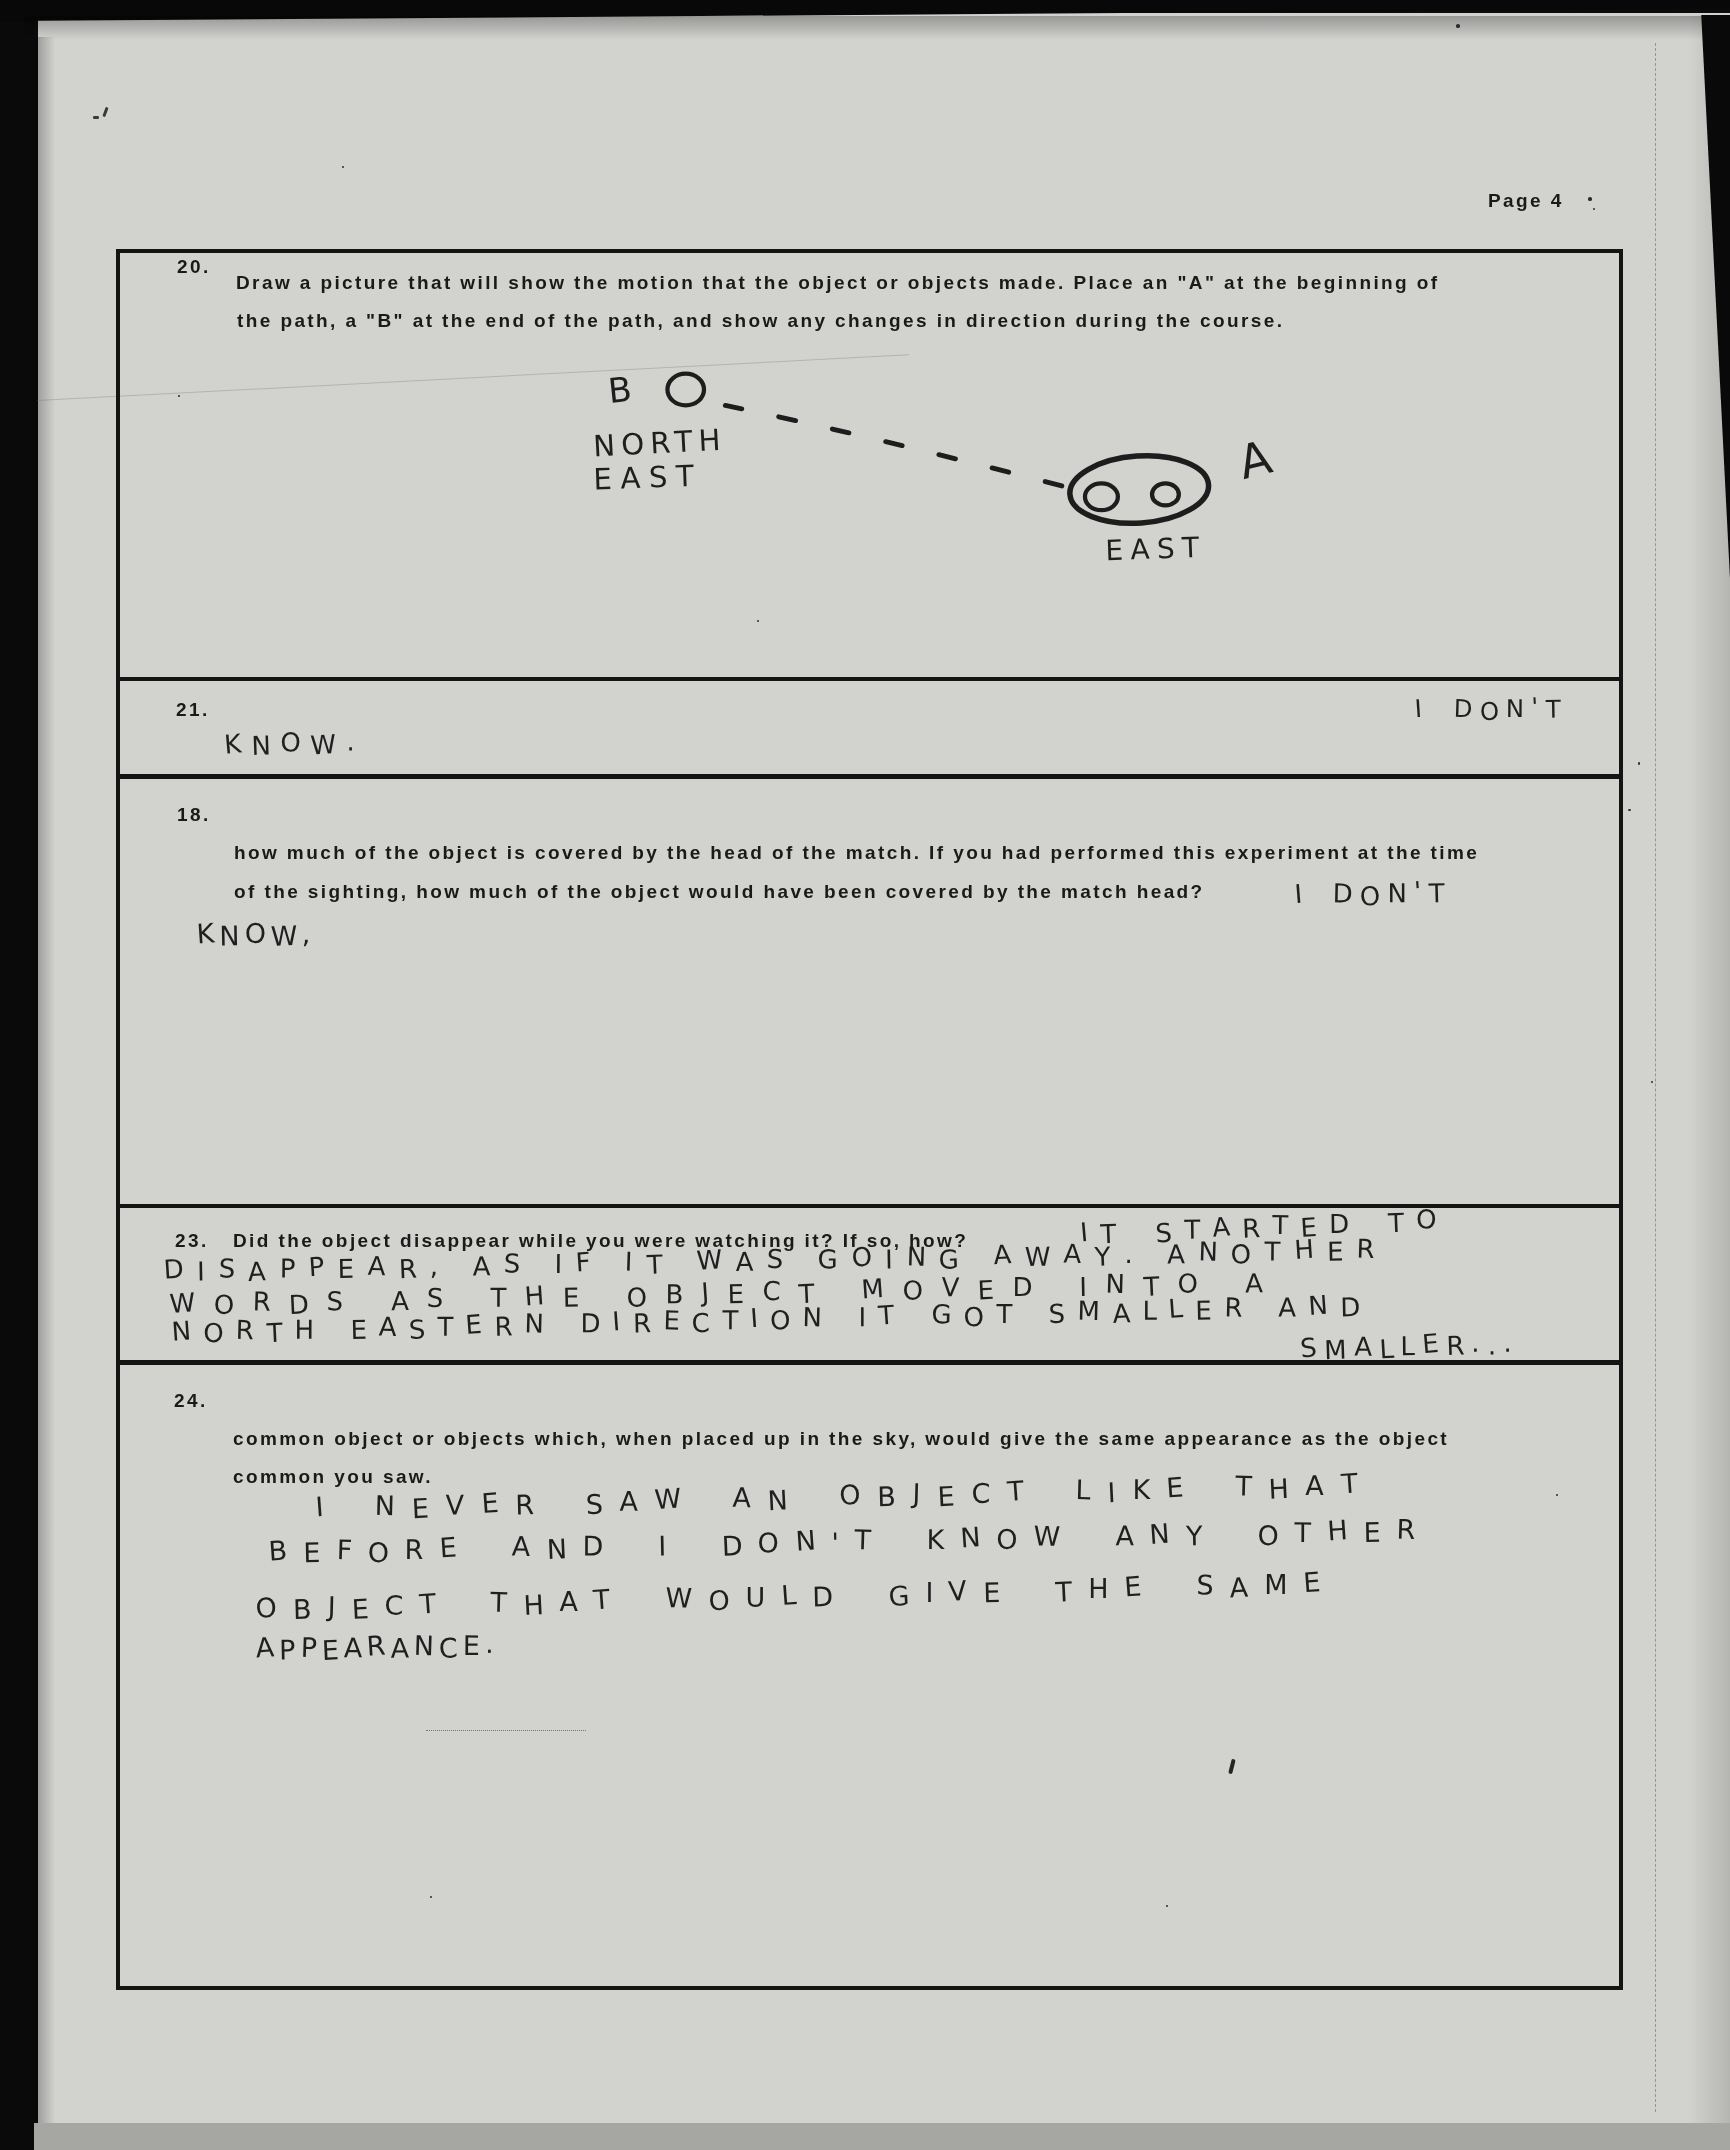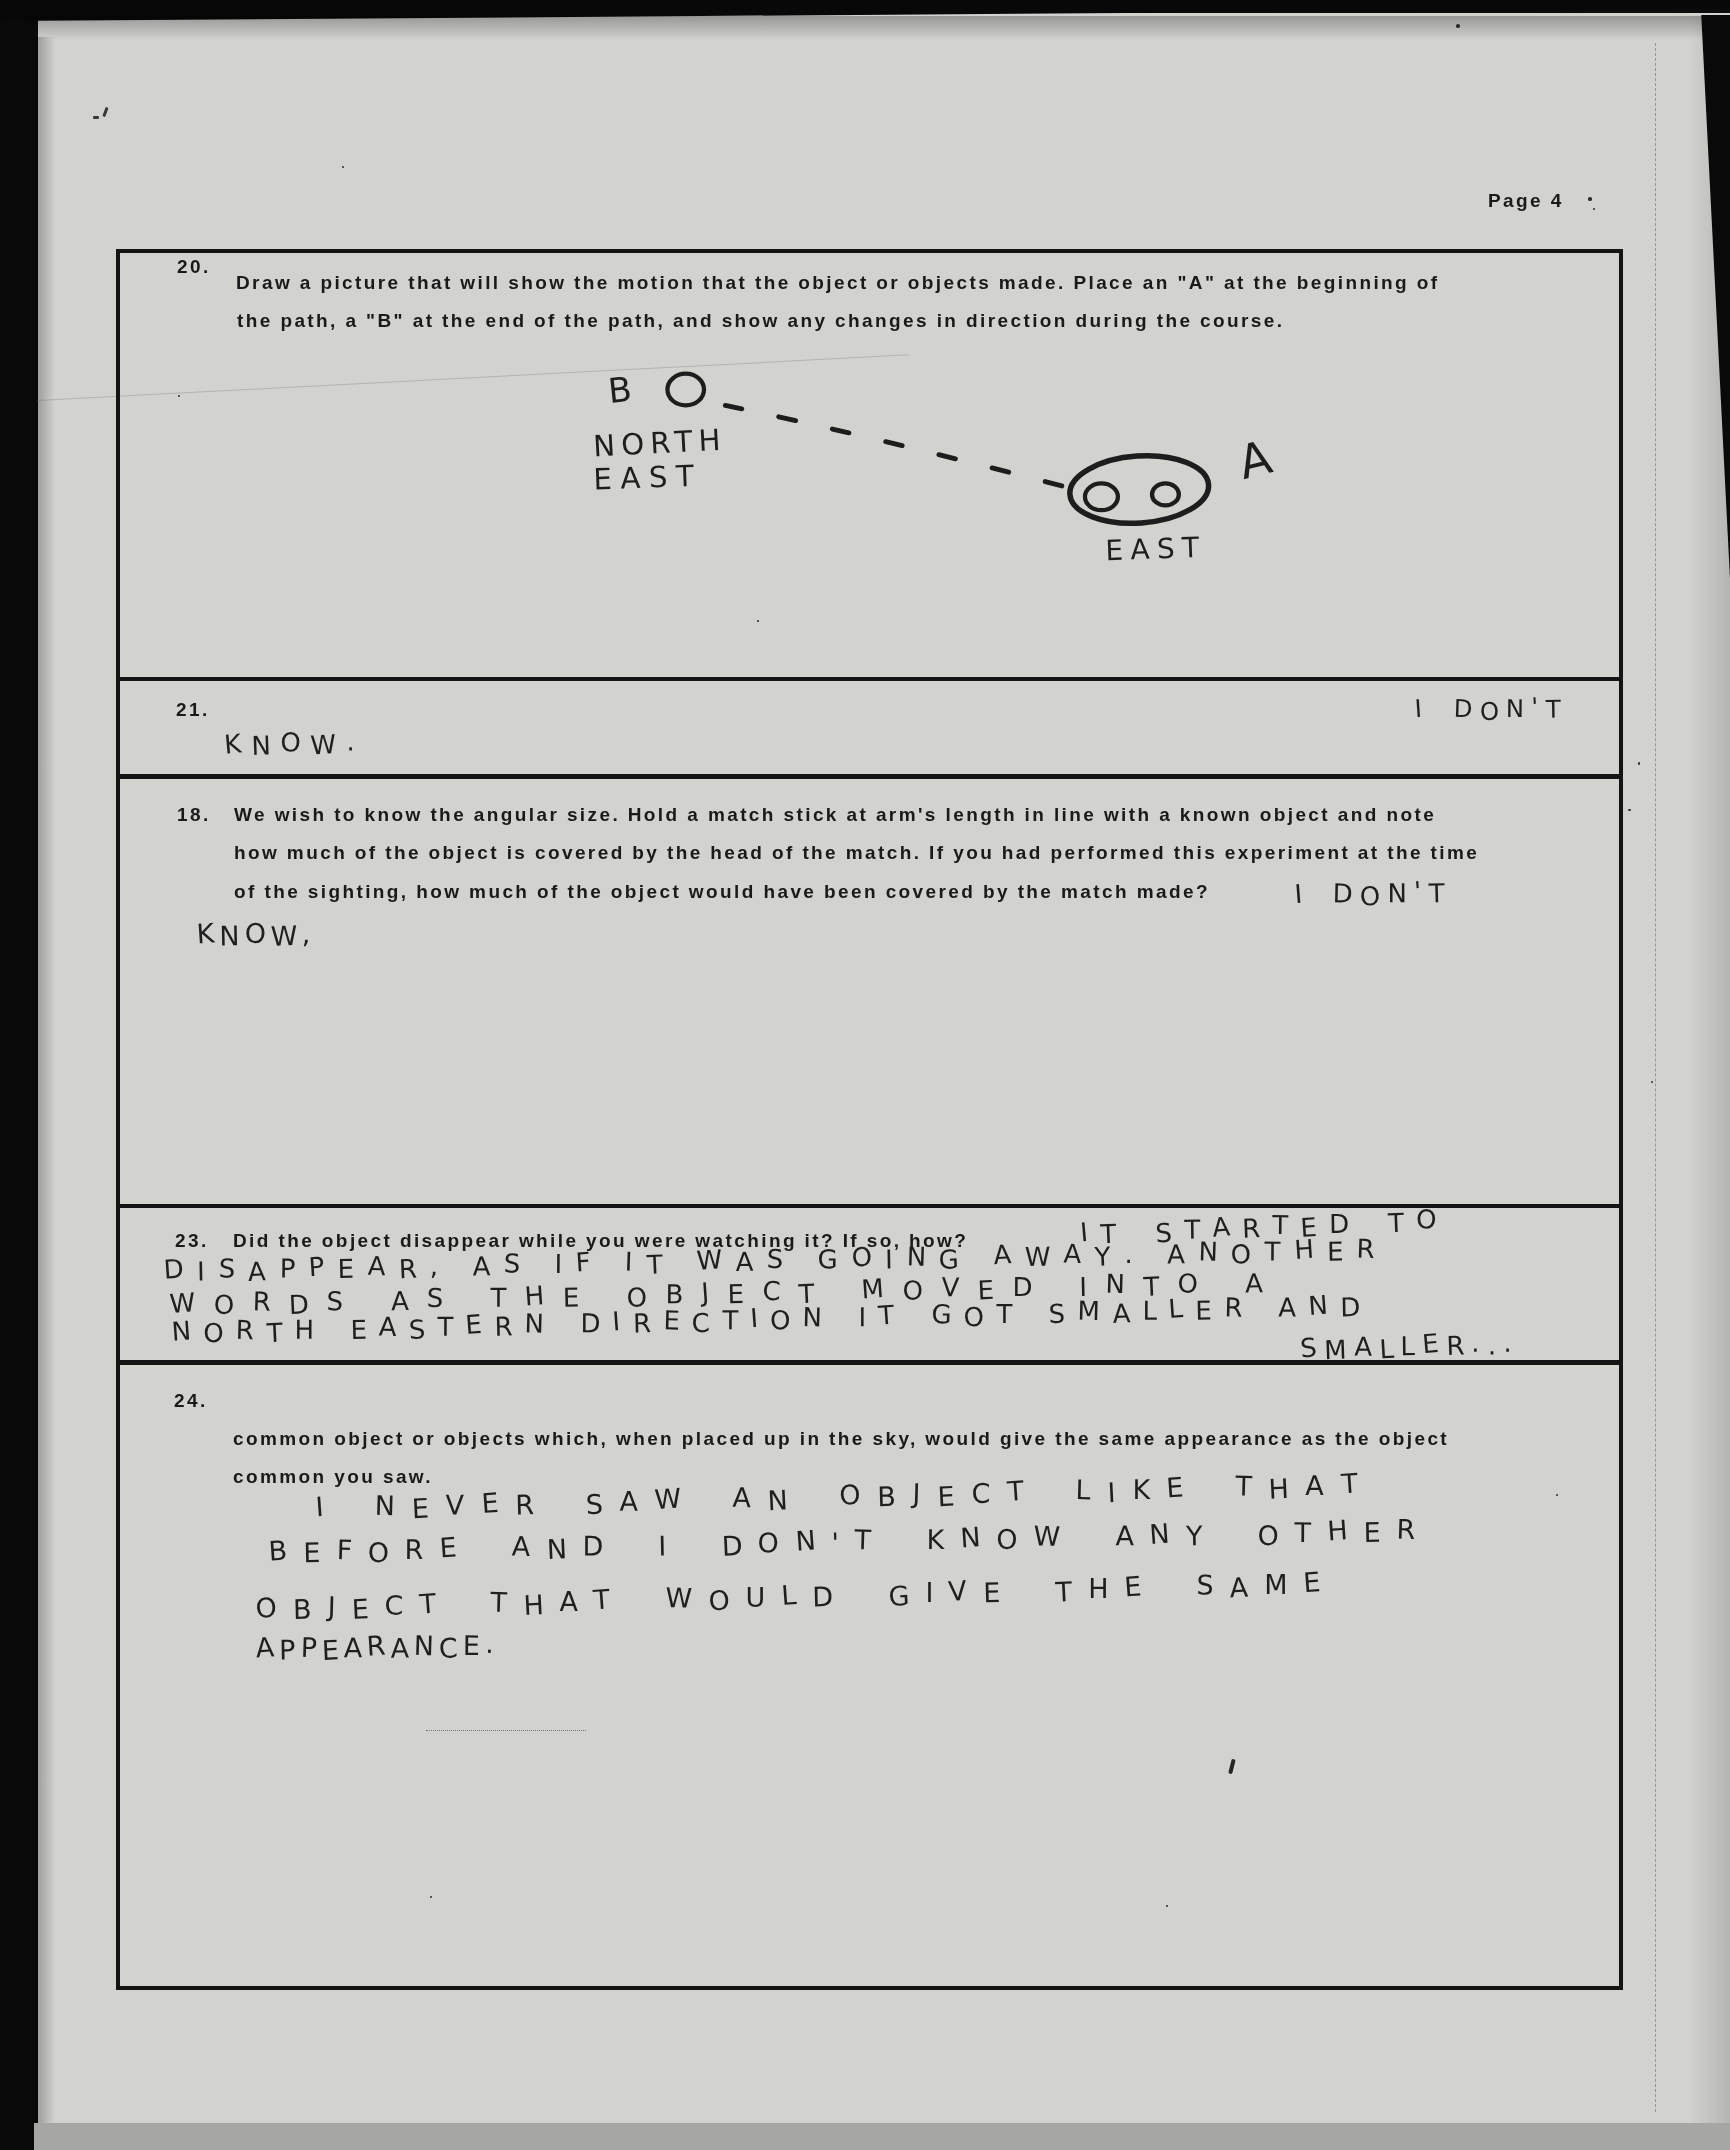--- a/index.html
+++ b/index.html
@@ -84,23 +84,22 @@
     <ellipse class="stroke" cx="1060" cy="250" rx="22" ry="18" stroke-width="7"></ellipse>
     <text x="1188" y="225" font-size="76" transform="rotate(-14 1188 225)">A</text>
     <text x="962" y="358" font-size="46" letter-spacing="12" transform="rotate(-2 962 358)">EAST</text>
   </svg>
 
   <div class="printed" style="left:176px;top:699px;">21.</div>
   <div class="hw" style="left:1415px;top:696px;font-size:24.4px;letter-spacing:7.3px;transform:rotate(-1deg);"><span style="display: inline-block; transform: rotate(-2.8deg) translateY(-2px);">I</span><span style="display: inline-block; width: 24.4px;">&nbsp;</span><span style="display: inline-block; transform: rotate(2.8deg) translateY(-1px);">D</span><span style="display: inline-block; transform: rotate(-1.4deg) translateY(2px);">O</span><span style="display: inline-block; transform: rotate(1.4deg) translateY(0px);">N</span><span style="display: inline-block; transform: rotate(-2.8deg) translateY(-2px);">'</span><span style="display: inline-block; transform: rotate(0deg) translateY(1px);">T</span></div>
   <div class="hw" style="left:225px;top:731px;font-size:26px;letter-spacing:9.8px;transform:rotate(-2deg);"><span style="display: inline-block; transform: rotate(-2.8deg) translateY(-2px);">K</span><span style="display: inline-block; transform: rotate(0deg) translateY(1px);">N</span><span style="display: inline-block; transform: rotate(2.8deg) translateY(-1px);">O</span><span style="display: inline-block; transform: rotate(-1.4deg) translateY(2px);">W</span><span style="display: inline-block; transform: rotate(1.4deg) translateY(0px);">.</span></div>
 
   <div class="printed" style="left:177px;top:804px;">18.</div>
-  <div class="printed" style="left:234px;top:804px;">We wish to know the angular size.  Hold a match stick at arm's length in line with a known object and note</div>
   <div class="printed" style="left:234px;top:842px;">how much of the object is covered by the head of the match.  If you had performed this experiment at the time</div>
-  <div class="printed" style="left:234px;top:881px;">of the sighting, how much of the object would have been covered by the match made?</div>
+  <div class="printed" style="left:234px;top:881px;">of the sighting, how much of the object would have been covered by the match head?</div>
   <div class="hw" style="left:1295px;top:881px;font-size:26px;letter-spacing:7.3px;transform:rotate(-1.5deg);"><span style="display: inline-block; transform: rotate(-2.8deg) translateY(-2px);">I</span><span style="display: inline-block; width: 23px;">&nbsp;</span><span style="display: inline-block; transform: rotate(2.8deg) translateY(-1px);">D</span><span style="display: inline-block; transform: rotate(-1.4deg) translateY(2px);">O</span><span style="display: inline-block; transform: rotate(1.4deg) translateY(0px);">N</span><span style="display: inline-block; transform: rotate(-2.8deg) translateY(-2px);">'</span><span style="display: inline-block; transform: rotate(0deg) translateY(1px);">T</span></div>
   <div class="hw" style="left:197px;top:920px;font-size:27px;letter-spacing:4.9px;transform:rotate(-1deg);"><span style="display: inline-block; transform: rotate(-2.8deg) translateY(-2px);">K</span><span style="display: inline-block; transform: rotate(0deg) translateY(1px);">N</span><span style="display: inline-block; transform: rotate(2.8deg) translateY(-1px);">O</span><span style="display: inline-block; transform: rotate(-1.4deg) translateY(2px);">W</span><span style="display: inline-block; transform: rotate(1.4deg) translateY(0px);">,</span></div>
 
   <div class="printed" style="left:175px;top:1230px;">23.</div>
   <div class="printed" style="left:233px;top:1230px;">Did the object disappear while you were watching it?  If so, how?</div>
   <div class="hw" style="left:1081px;top:1219px;font-size:26px;letter-spacing:12.2px;transform:rotate(-2.2deg);"><span style="display: inline-block; transform: rotate(-2.8deg) translateY(-2px);">I</span><span style="display: inline-block; transform: rotate(0deg) translateY(1px);">T</span><span style="display: inline-block; width: 27px;">&nbsp;</span><span style="display: inline-block; transform: rotate(-1.4deg) translateY(2px);">S</span><span style="display: inline-block; transform: rotate(1.4deg) translateY(0px);">T</span><span style="display: inline-block; transform: rotate(-2.8deg) translateY(-2px);">A</span><span style="display: inline-block; transform: rotate(0deg) translateY(1px);">R</span><span style="display: inline-block; transform: rotate(2.8deg) translateY(-1px);">T</span><span style="display: inline-block; transform: rotate(-1.4deg) translateY(2px);">E</span><span style="display: inline-block; transform: rotate(1.4deg) translateY(0px);">D</span><span style="display: inline-block; width: 27px;">&nbsp;</span><span style="display: inline-block; transform: rotate(0deg) translateY(1px);">T</span><span style="display: inline-block; transform: rotate(2.8deg) translateY(-1px);">O</span></div>
   <div class="hw" style="left:164px;top:1256px;font-size:26px;letter-spacing:13.4px;transform:rotate(-1deg);"><span style="display: inline-block; transform: rotate(-2.8deg) translateY(-2px);">D</span><span style="display: inline-block; transform: rotate(0deg) translateY(1px);">I</span><span style="display: inline-block; transform: rotate(2.8deg) translateY(-1px);">S</span><span style="display: inline-block; transform: rotate(-1.4deg) translateY(2px);">A</span><span style="display: inline-block; transform: rotate(1.4deg) translateY(0px);">P</span><span style="display: inline-block; transform: rotate(-2.8deg) translateY(-2px);">P</span><span style="display: inline-block; transform: rotate(0deg) translateY(1px);">E</span><span style="display: inline-block; transform: rotate(2.8deg) translateY(-1px);">A</span><span style="display: inline-block; transform: rotate(-1.4deg) translateY(2px);">R</span><span style="display: inline-block; transform: rotate(1.4deg) translateY(0px);">,</span><span style="display: inline-block; width: 21px;">&nbsp;</span><span style="display: inline-block; transform: rotate(0deg) translateY(1px);">A</span><span style="display: inline-block; transform: rotate(2.8deg) translateY(-1px);">S</span><span style="display: inline-block; width: 21px;">&nbsp;</span><span style="display: inline-block; transform: rotate(1.4deg) translateY(0px);">I</span><span style="display: inline-block; transform: rotate(-2.8deg) translateY(-2px);">F</span><span style="display: inline-block; width: 21px;">&nbsp;</span><span style="display: inline-block; transform: rotate(2.8deg) translateY(-1px);">I</span><span style="display: inline-block; transform: rotate(-1.4deg) translateY(2px);">T</span><span style="display: inline-block; width: 21px;">&nbsp;</span><span style="display: inline-block; transform: rotate(-2.8deg) translateY(-2px);">W</span><span style="display: inline-block; transform: rotate(0deg) translateY(1px);">A</span><span style="display: inline-block; transform: rotate(2.8deg) translateY(-1px);">S</span><span style="display: inline-block; width: 21px;">&nbsp;</span><span style="display: inline-block; transform: rotate(1.4deg) translateY(0px);">G</span><span style="display: inline-block; transform: rotate(-2.8deg) translateY(-2px);">O</span><span style="display: inline-block; transform: rotate(0deg) translateY(1px);">I</span><span style="display: inline-block; transform: rotate(2.8deg) translateY(-1px);">N</span><span style="display: inline-block; transform: rotate(-1.4deg) translateY(2px);">G</span><span style="display: inline-block; width: 21px;">&nbsp;</span><span style="display: inline-block; transform: rotate(-2.8deg) translateY(-2px);">A</span><span style="display: inline-block; transform: rotate(0deg) translateY(1px);">W</span><span style="display: inline-block; transform: rotate(2.8deg) translateY(-1px);">A</span><span style="display: inline-block; transform: rotate(-1.4deg) translateY(2px);">Y</span><span style="display: inline-block; transform: rotate(1.4deg) translateY(0px);">.</span><span style="display: inline-block; width: 21px;">&nbsp;</span><span style="display: inline-block; transform: rotate(0deg) translateY(1px);">A</span><span style="display: inline-block; transform: rotate(2.8deg) translateY(-1px);">N</span><span style="display: inline-block; transform: rotate(-1.4deg) translateY(2px);">O</span><span style="display: inline-block; transform: rotate(1.4deg) translateY(0px);">T</span><span style="display: inline-block; transform: rotate(-2.8deg) translateY(-2px);">H</span><span style="display: inline-block; transform: rotate(0deg) translateY(1px);">E</span><span style="display: inline-block; transform: rotate(2.8deg) translateY(-1px);">R</span></div>
   <div class="hw" style="left:170px;top:1290px;font-size:26px;letter-spacing:18.3px;transform:rotate(-1.2deg);"><span style="display: inline-block; transform: rotate(-2.8deg) translateY(-2px);">W</span><span style="display: inline-block; transform: rotate(0deg) translateY(1px);">O</span><span style="display: inline-block; transform: rotate(2.8deg) translateY(-1px);">R</span><span style="display: inline-block; transform: rotate(-1.4deg) translateY(2px);">D</span><span style="display: inline-block; transform: rotate(1.4deg) translateY(0px);">S</span><span style="display: inline-block; width: 29px;">&nbsp;</span><span style="display: inline-block; transform: rotate(0deg) translateY(1px);">A</span><span style="display: inline-block; transform: rotate(2.8deg) translateY(-1px);">S</span><span style="display: inline-block; width: 29px;">&nbsp;</span><span style="display: inline-block; transform: rotate(1.4deg) translateY(0px);">T</span><span style="display: inline-block; transform: rotate(-2.8deg) translateY(-2px);">H</span><span style="display: inline-block; transform: rotate(0deg) translateY(1px);">E</span><span style="display: inline-block; width: 29px;">&nbsp;</span><span style="display: inline-block; transform: rotate(-1.4deg) translateY(2px);">O</span><span style="display: inline-block; transform: rotate(1.4deg) translateY(0px);">B</span><span style="display: inline-block; transform: rotate(-2.8deg) translateY(-2px);">J</span><span style="display: inline-block; transform: rotate(0deg) translateY(1px);">E</span><span style="display: inline-block; transform: rotate(2.8deg) translateY(-1px);">C</span><span style="display: inline-block; transform: rotate(-1.4deg) translateY(2px);">T</span><span style="display: inline-block; width: 29px;">&nbsp;</span><span style="display: inline-block; transform: rotate(-2.8deg) translateY(-2px);">M</span><span style="display: inline-block; transform: rotate(0deg) translateY(1px);">O</span><span style="display: inline-block; transform: rotate(2.8deg) translateY(-1px);">V</span><span style="display: inline-block; transform: rotate(-1.4deg) translateY(2px);">E</span><span style="display: inline-block; transform: rotate(1.4deg) translateY(0px);">D</span><span style="display: inline-block; width: 29px;">&nbsp;</span><span style="display: inline-block; transform: rotate(0deg) translateY(1px);">I</span><span style="display: inline-block; transform: rotate(2.8deg) translateY(-1px);">N</span><span style="display: inline-block; transform: rotate(-1.4deg) translateY(2px);">T</span><span style="display: inline-block; transform: rotate(1.4deg) translateY(0px);">O</span><span style="display: inline-block; width: 29px;">&nbsp;</span><span style="display: inline-block; transform: rotate(0deg) translateY(1px);">A</span></div>
   <div class="hw" style="left:172px;top:1318px;font-size:26px;letter-spacing:12.2px;transform:rotate(-1.3deg);"><span style="display: inline-block; transform: rotate(-2.8deg) translateY(-2px);">N</span><span style="display: inline-block; transform: rotate(0deg) translateY(1px);">O</span><span style="display: inline-block; transform: rotate(2.8deg) translateY(-1px);">R</span><span style="display: inline-block; transform: rotate(-1.4deg) translateY(2px);">T</span><span style="display: inline-block; transform: rotate(1.4deg) translateY(0px);">H</span><span style="display: inline-block; width: 24.4px;">&nbsp;</span><span style="display: inline-block; transform: rotate(0deg) translateY(1px);">E</span><span style="display: inline-block; transform: rotate(2.8deg) translateY(-1px);">A</span><span style="display: inline-block; transform: rotate(-1.4deg) translateY(2px);">S</span><span style="display: inline-block; transform: rotate(1.4deg) translateY(0px);">T</span><span style="display: inline-block; transform: rotate(-2.8deg) translateY(-2px);">E</span><span style="display: inline-block; transform: rotate(0deg) translateY(1px);">R</span><span style="display: inline-block; transform: rotate(2.8deg) translateY(-1px);">N</span><span style="display: inline-block; width: 24.4px;">&nbsp;</span><span style="display: inline-block; transform: rotate(1.4deg) translateY(0px);">D</span><span style="display: inline-block; transform: rotate(-2.8deg) translateY(-2px);">I</span><span style="display: inline-block; transform: rotate(0deg) translateY(1px);">R</span><span style="display: inline-block; transform: rotate(2.8deg) translateY(-1px);">E</span><span style="display: inline-block; transform: rotate(-1.4deg) translateY(2px);">C</span><span style="display: inline-block; transform: rotate(1.4deg) translateY(0px);">T</span><span style="display: inline-block; transform: rotate(-2.8deg) translateY(-2px);">I</span><span style="display: inline-block; transform: rotate(0deg) translateY(1px);">O</span><span style="display: inline-block; transform: rotate(2.8deg) translateY(-1px);">N</span><span style="display: inline-block; width: 24.4px;">&nbsp;</span><span style="display: inline-block; transform: rotate(1.4deg) translateY(0px);">I</span><span style="display: inline-block; transform: rotate(-2.8deg) translateY(-2px);">T</span><span style="display: inline-block; width: 24.4px;">&nbsp;</span><span style="display: inline-block; transform: rotate(2.8deg) translateY(-1px);">G</span><span style="display: inline-block; transform: rotate(-1.4deg) translateY(2px);">O</span><span style="display: inline-block; transform: rotate(1.4deg) translateY(0px);">T</span><span style="display: inline-block; width: 24.4px;">&nbsp;</span><span style="display: inline-block; transform: rotate(0deg) translateY(1px);">S</span><span style="display: inline-block; transform: rotate(2.8deg) translateY(-1px);">M</span><span style="display: inline-block; transform: rotate(-1.4deg) translateY(2px);">A</span><span style="display: inline-block; transform: rotate(1.4deg) translateY(0px);">L</span><span style="display: inline-block; transform: rotate(-2.8deg) translateY(-2px);">L</span><span style="display: inline-block; transform: rotate(0deg) translateY(1px);">E</span><span style="display: inline-block; transform: rotate(2.8deg) translateY(-1px);">R</span><span style="display: inline-block; width: 24.4px;">&nbsp;</span><span style="display: inline-block; transform: rotate(1.4deg) translateY(0px);">A</span><span style="display: inline-block; transform: rotate(-2.8deg) translateY(-2px);">N</span><span style="display: inline-block; transform: rotate(0deg) translateY(1px);">D</span></div>
   <div class="hw" style="left:1301px;top:1335px;font-size:26px;letter-spacing:7.3px;transform:rotate(-2deg);"><span style="display: inline-block; transform: rotate(-2.8deg) translateY(-2px);">S</span><span style="display: inline-block; transform: rotate(0deg) translateY(1px);">M</span><span style="display: inline-block; transform: rotate(2.8deg) translateY(-1px);">A</span><span style="display: inline-block; transform: rotate(-1.4deg) translateY(2px);">L</span><span style="display: inline-block; transform: rotate(1.4deg) translateY(0px);">L</span><span style="display: inline-block; transform: rotate(-2.8deg) translateY(-2px);">E</span><span style="display: inline-block; transform: rotate(0deg) translateY(1px);">R</span><span style="display: inline-block; transform: rotate(2.8deg) translateY(-1px);">.</span><span style="display: inline-block; transform: rotate(-1.4deg) translateY(2px);">.</span><span style="display: inline-block; transform: rotate(1.4deg) translateY(0px);">.</span></div>

